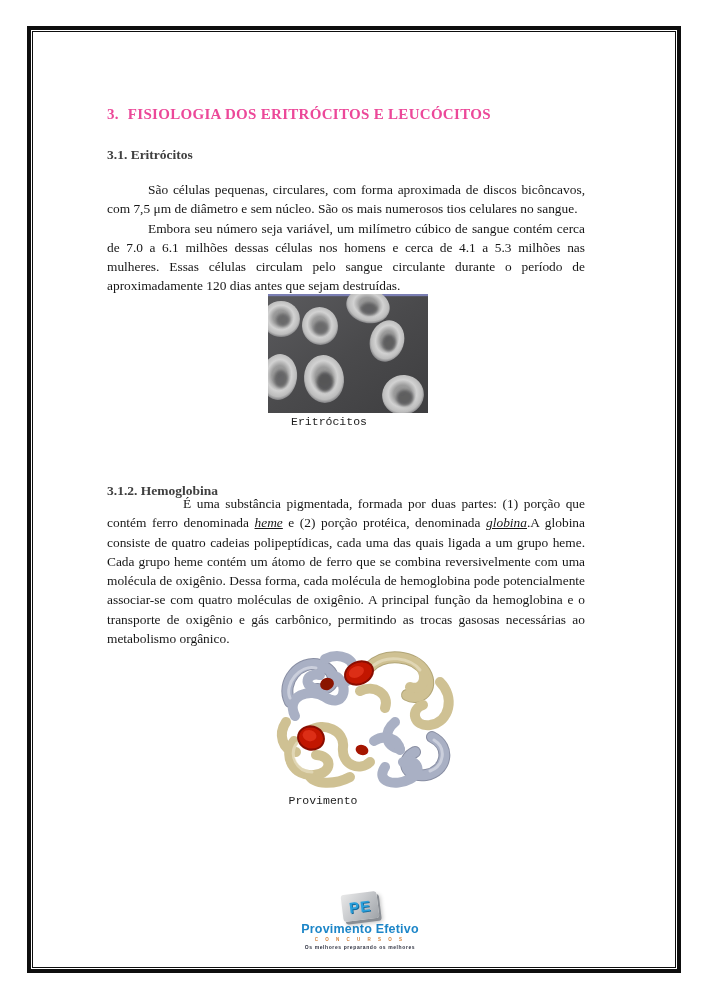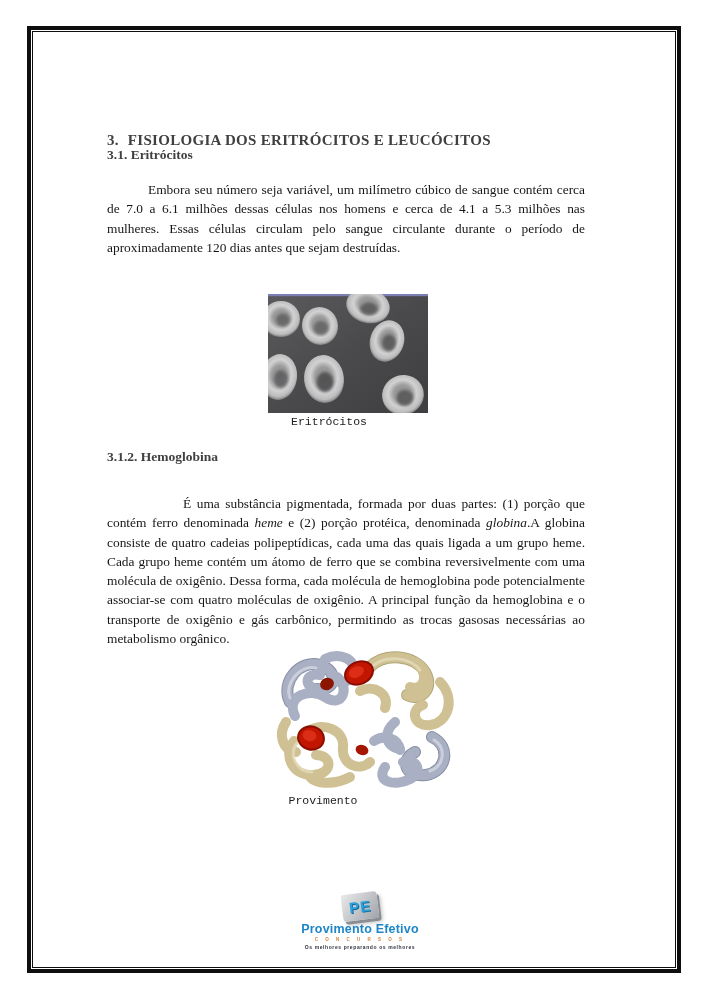--- a/index.html
+++ b/index.html
@@ -11,39 +11,39 @@
   }
   
   .frame {
     position:absolute; left:27px; top:26px; width:646px; height:939px;
     border:4px solid #0e0e0e;
   }
   .frame-inner { position:absolute; inset:1px; border:1px solid #0e0e0e; }
 
   .h-main {
     position:absolute; left:107px; top:106px; width:520px;
-    font-size:15px; font-weight:bold; letter-spacing:0.3px; color:#404040;margin-top:26px;
+    font-size:15px; font-weight:bold; letter-spacing:0.3px; color:#ec4899;
   }
   .h-main .num { margin-right:9px; }
   .h-sub {
     position:absolute; left:107px;
     font-size:13.5px; font-weight:bold; color:#404040;
   }
   .h-sub1 { top:147px; }
-  .h-sub2 { top:449px; }
+  .h-sub2 { top:483px; }
 
   .body-block {
     position:absolute; left:107px; width:478px;
     font-size:13.4px; line-height:19.3px; text-align:justify;
   }
   .block1 { top:180px; }
   .block2 { top:494px; }
   .body-block p { margin:0; text-indent:41px; }
   .body-block p.deep-indent { text-indent:76px; }
-  .body-block i { font-style:italic; }
+  .body-block i { font-style:italic;text-decoration:underline; }
 
   .figure1 {
     position:absolute; left:268px; top:294px; width:160px; height:119px;
   }
   .figure2 {
     position:absolute; left:264px; top:646px; width:196px; height:142px;
   }
   .caption {
     position:absolute; font-family:Liberation Mono, monospace;
     font-size:11.5px; color:#1d1d1d; text-align:center;
@@ -88,20 +88,21 @@
   <div class="frame-inner"></div>
 </div>
 
 <div class="h-main">
   <span class="num">3.</span><span>FISIOLOGIA DOS ERITRÓCITOS E LEUCÓCITOS</span>
 </div>
 
 <div class="h-sub h-sub1">3.1. Eritrócitos</div>
 
 <div class="body-block block1">
+  <p>São células pequenas, circulares, com forma aproximada de discos bicôncavos, com 7,5 μm de diâmetro e sem núcleo. São os mais numerosos tios celulares no sangue.</p>
   <p>Embora seu número seja variável, um milímetro cúbico de sangue contém cerca de 7.0 a 6.1 milhões dessas células nos homens e cerca de 4.1 a 5.3 milhões nas mulheres. Essas células circulam pelo sangue circulante durante o período de aproximadamente 120 dias antes que sejam destruídas.</p>
 </div>
 
 <svg class="figure1" viewBox="0 0 160 119" xmlns="http://www.w3.org/2000/svg">
   <defs>
     <linearGradient id="sembg" x1="0" y1="0" x2="1" y2="1">
       <stop offset="0" stop-color="#5b5b5e"></stop>
       <stop offset="0.5" stop-color="#4a4a4c"></stop>
       <stop offset="1" stop-color="#3e3e40"></stop>
     </linearGradient>

